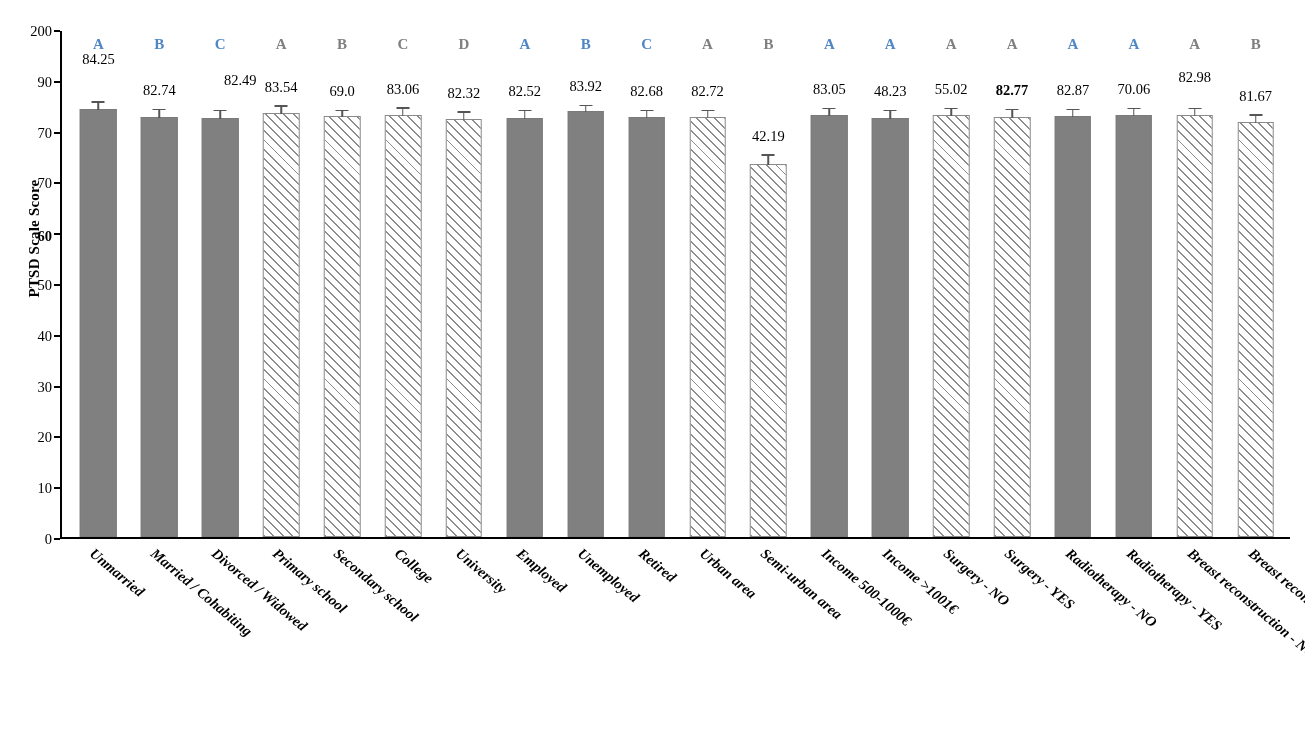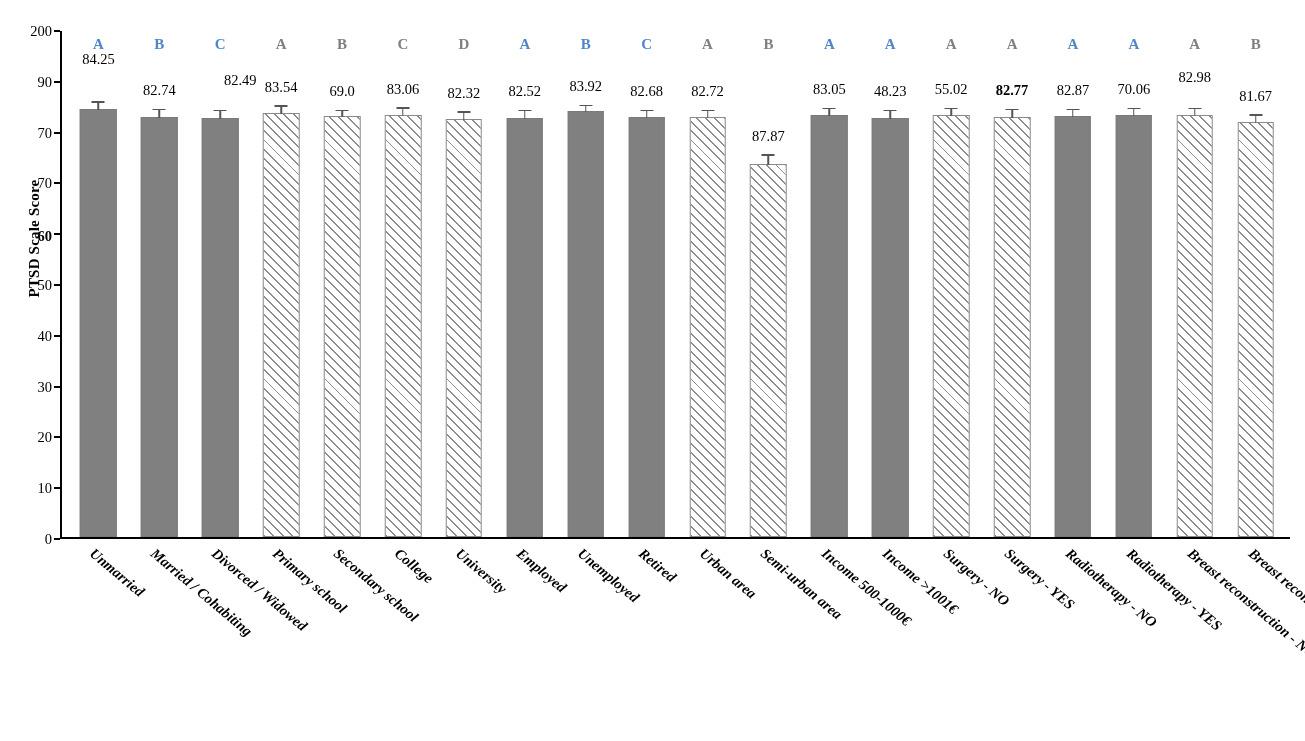--- a/index.html
+++ b/index.html
@@ -279,21 +279,21 @@
           <div class="bar hatch" style="height: 420.218px;"></div>
           <div class="errbar" style="bottom: 419.218px; height: 6.604px;"></div>
           <div class="errcap" style="bottom: 425.822px;"></div>
           <div class="value-label" style="bottom: 436.822px;">82.72</div>
           <div class="group-label grey" style="bottom: 484px;">A</div>
         </div>
         <div class="bar-slot">
           <div class="bar hatch" style="height: 372.516px;"></div>
           <div class="errbar" style="bottom: 371.516px; height: 9.652px;"></div>
           <div class="errcap" style="bottom: 381.168px;"></div>
-          <div class="value-label" style="bottom: 392.168px;">87.87</div>
+          <div class="value-label" style="bottom: 392.168px;">42.19</div>
           <div class="group-label grey" style="bottom: 484px;">B</div>
         </div>
         <div class="bar-slot">
           <div class="bar solid" style="height: 421.894px;"></div>
           <div class="errbar" style="bottom: 420.894px; height: 7.112px;"></div>
           <div class="errcap" style="bottom: 428.006px;"></div>
           <div class="value-label" style="bottom: 439.006px;">83.05</div>
           <div class="group-label blue" style="bottom: 484px;">A</div>
         </div>
         <div class="bar-slot">

